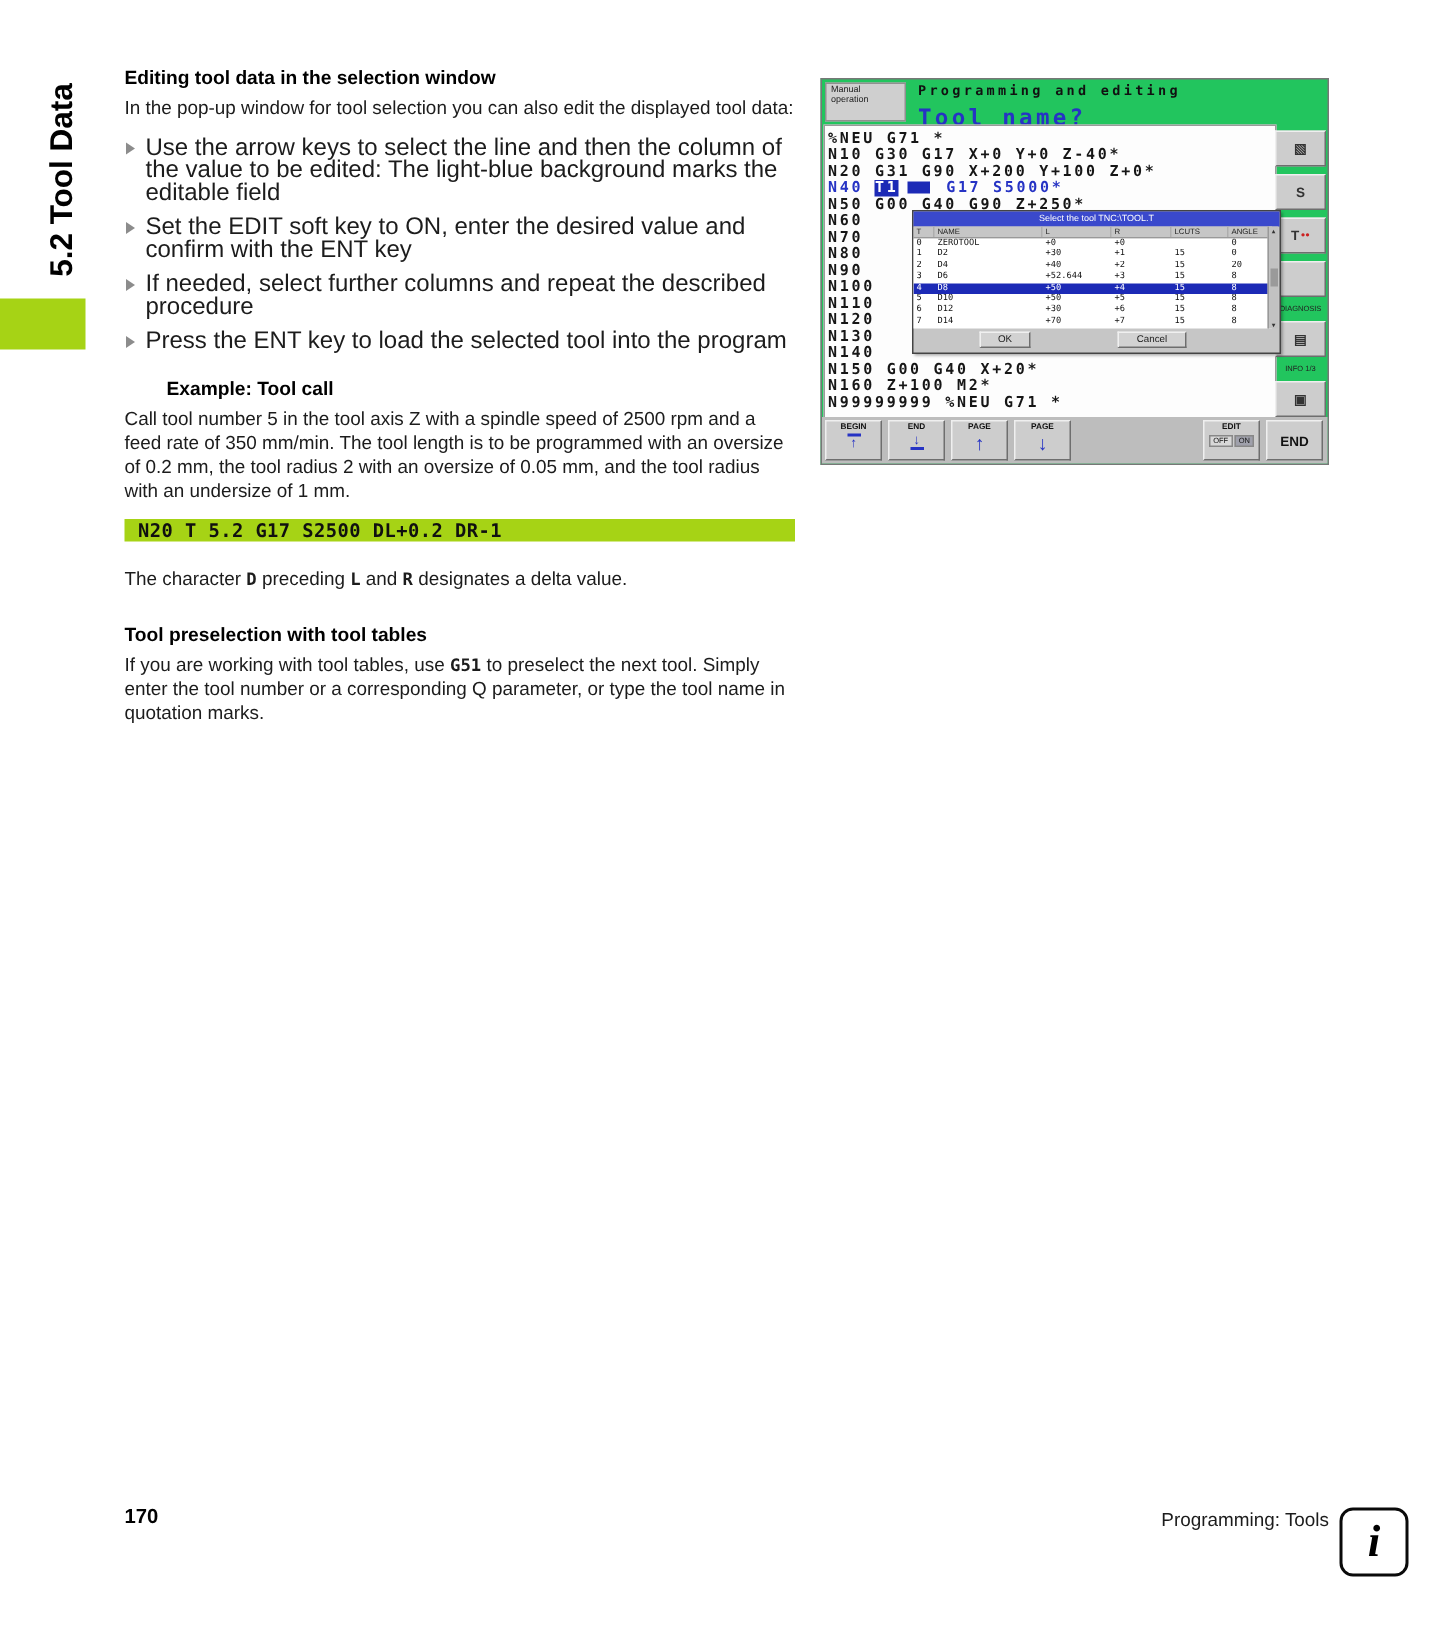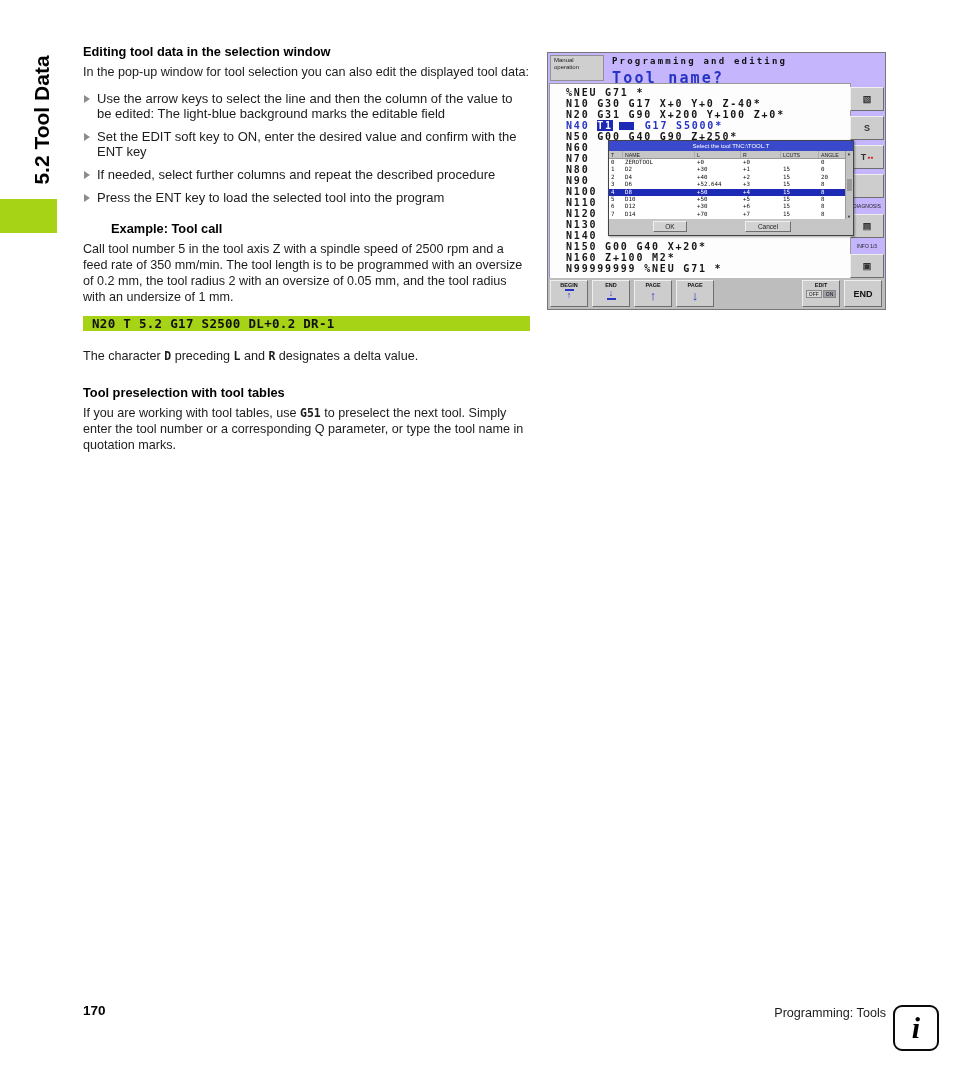--- a/index.html
+++ b/index.html
@@ -19,40 +19,40 @@
   .chapter-accent{position:absolute;left:0;top:199px;width:57px;height:34px;background:var(--accent);}
 
   
   .content{position:absolute;left:83px;top:44px;width:447px;}
   .content h3{font-size:12.8px;font-weight:bold;color:#000;margin:0 0 5px 0;}
   .content p{font-size:12.6px;line-height:16px;margin:0 0 11px 0;}
   .bullets{margin:3px 0 2px 0;}
   .bullet{display:flex;margin-bottom:8px;}
   .tri{flex:none;width:0;height:0;margin:4px 7px 0 1px;
       border-left:6px solid #8c8c8c;border-top:4px solid transparent;border-bottom:4px solid transparent;}
-  .btext{font-size:13px;line-height:15px;}
+  .btext{font-size:16px;line-height:15px;}
   h3.sp1{margin-top:16px;margin-left:28px;}
   h3.sp2{margin-top:21px;}
   .codeblock{background:var(--accent);font-family:"DejaVu Sans Mono",monospace;font-weight:bold;
       font-size:12.5px;letter-spacing:.3px;color:#101010;padding:0 9px;margin:2px 0 17px 0;width:447px;}
   .mono-inline{font-family:"DejaVu Sans Mono",monospace;font-weight:bold;font-size:11.5px;}
 
   
-  .tnc{position:absolute;left:547px;top:52px;width:339px;height:258px;background:#c4b5fd;
+  .tnc{position:absolute;left:547px;top:52px;width:339px;height:258px;background:#22c55e;
       border:1px solid #777;font-family:"DejaVu Sans Mono",monospace;}
   .mode-box{position:absolute;left:2px;top:2px;width:54px;height:26px;background:#cfcfcf;
       border:1px solid #909090;font-size:6px;line-height:7px;padding:1px 3px;color:#222;
       font-family:"Liberation Sans",sans-serif;}
   .tnc-title{position:absolute;left:64px;top:3px;font-size:9px;font-weight:bold;letter-spacing:2.2px;
       color:#111;white-space:nowrap;}
   .tnc-prompt{position:absolute;left:64px;top:16px;font-size:15px;font-weight:bold;letter-spacing:2.2px;
       color:var(--tnc-blue);white-space:nowrap;}
   .prog{position:absolute;left:1px;top:30px;width:302px;height:196px;background:#fdfdfd;
       border:1px solid #9a9a9a;padding-top:3px;overflow:hidden;}
-  .nc-line{height:11px;line-height:11px;padding-left:16px;white-space:pre;font-size:10px;
+  .nc-line{height:11px;line-height:11px;padding-left:2px;white-space:pre;font-size:10px;
       font-weight:bold;letter-spacing:1.8px;color:#161616;}
   .nc-line.active{color:var(--tnc-blue);}
   .nc-selected{background:var(--hl-blue);color:#fff;}
   .nc-cursor{display:inline-block;width:15px;height:8px;background:var(--hl-blue);
       margin:0 3px 0 6px;vertical-align:-1px;}
 
   
   .rcol{position:absolute;right:1px;top:34px;width:34px;display:flex;flex-direction:column;gap:5px;}
   .rkey{height:24px;background:#cdcdcd;border-top:1px solid #efefef;border-left:1px solid #efefef;
       border-right:1px solid #6e6e6e;border-bottom:1px solid #6e6e6e;display:flex;align-items:center;

